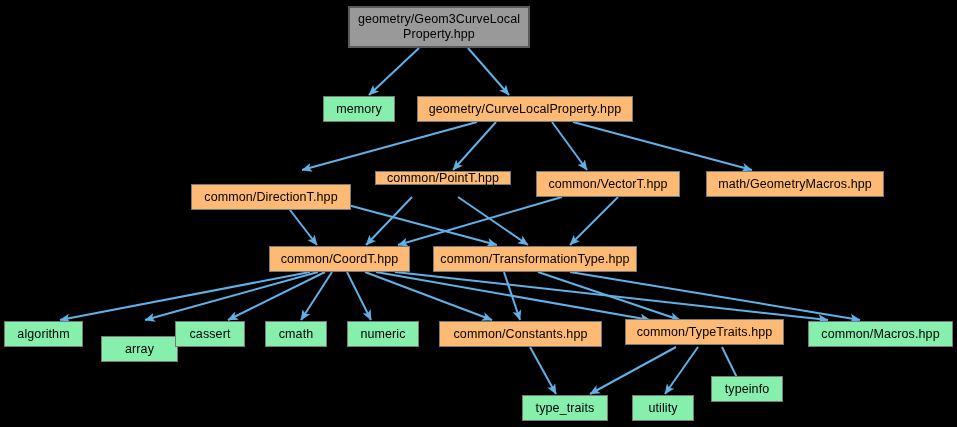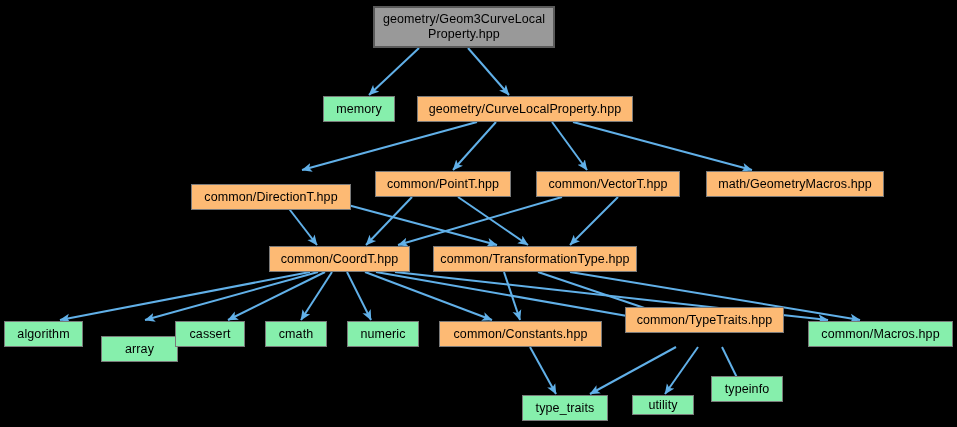--- a/index.html
+++ b/index.html
@@ -83,35 +83,35 @@
       <line x1="395" y1="272" x2="828" y2="320" stroke="#61b0e8" stroke-width="2" marker-end="url(#arrowhead)"></line>
       <line x1="504" y1="272" x2="520" y2="320" stroke="#61b0e8" stroke-width="2" marker-end="url(#arrowhead)"></line>
       <line x1="538" y1="272" x2="680" y2="320" stroke="#61b0e8" stroke-width="2" marker-end="url(#arrowhead)"></line>
       <line x1="570" y1="272" x2="860" y2="320" stroke="#61b0e8" stroke-width="2" marker-end="url(#arrowhead)"></line>
       <line x1="530" y1="347" x2="556" y2="394" stroke="#61b0e8" stroke-width="2" marker-end="url(#arrowhead)"></line>
       <line x1="676" y1="347" x2="590" y2="394" stroke="#61b0e8" stroke-width="2" marker-end="url(#arrowhead)"></line>
       <line x1="698" y1="347" x2="665" y2="394" stroke="#61b0e8" stroke-width="2" marker-end="url(#arrowhead)"></line>
       <line x1="722" y1="347" x2="745" y2="394" stroke="#61b0e8" stroke-width="2" marker-end="url(#arrowhead)"></line>
     </svg>
   <div id="node-layer">
-      <div class="graph-node node-root" style="left: 348px; top: 6px; width: 182px; height: 42px; margin-left: 25px;">geometry/Geom3CurveLocal
+      <div class="graph-node node-root" style="left: 348px; top: 6px; width: 182px; height: 42px;">geometry/Geom3CurveLocal
 Property.hpp</div>
       <div class="graph-node node-system" style="left: 323px; top: 96px; width: 72px; height: 26px;">memory</div>
       <div class="graph-node node-local" style="left: 417px; top: 96px; width: 216px; height: 26px;">geometry/CurveLocalProperty.hpp</div>
       <div class="graph-node node-local" style="left: 191px; top: 184px; width: 160px; height: 26px;">common/DirectionT.hpp</div>
-      <div class="graph-node node-local" style="left: 375px; top: 171px; width: 136px; height: 26px;">common/PointT.hpp</div>
+      <div class="graph-node node-local" style="left: 375px; top: 171px; width: 136px; height: 14px;">common/PointT.hpp</div>
       <div class="graph-node node-local" style="left: 536px; top: 171px; width: 144px; height: 26px;">common/VectorT.hpp</div>
       <div class="graph-node node-local" style="left: 706px; top: 171px; width: 178px; height: 26px;">math/GeometryMacros.hpp</div>
       <div class="graph-node node-local" style="left: 269px; top: 246px; width: 141px; height: 26px;">common/CoordT.hpp</div>
       <div class="graph-node node-local" style="left: 433px; top: 246px; width: 204px; height: 26px;">common/TransformationType.hpp</div>
       <div class="graph-node node-system" style="left: 4px; top: 321px; width: 79px; height: 26px;">algorithm</div>
       <div class="graph-node node-system" style="left: 101px; top: 336px; width: 77px; height: 26px;">array</div>
       <div class="graph-node node-system" style="left: 175px; top: 321px; width: 70px; height: 26px;">cassert</div>
       <div class="graph-node node-system" style="left: 265px; top: 321px; width: 62px; height: 26px;">cmath</div>
       <div class="graph-node node-system" style="left: 347px; top: 321px; width: 72px; height: 26px;">numeric</div>
       <div class="graph-node node-local" style="left: 439px; top: 321px; width: 163px; height: 26px;">common/Constants.hpp</div>
-      <div class="graph-node node-local" style="left: 625px; top: 307px; width: 159px; height: 26px;">common/TypeTraits.hpp</div>
+      <div class="graph-node node-local" style="left: 625px; top: 319px; width: 159px; height: 26px;">common/TypeTraits.hpp</div>
       <div class="graph-node node-system" style="left: 808px; top: 321px; width: 145px; height: 26px;">common/Macros.hpp</div>
       <div class="graph-node node-system" style="left: 522px; top: 395px; width: 86px; height: 26px;">type_traits</div>
-      <div class="graph-node node-system" style="left: 632px; top: 395px; width: 62px; height: 20px;">utility</div>
+      <div class="graph-node node-system" style="left: 632px; top: 395px; width: 62px; height: 26px;">utility</div>
       <div class="graph-node node-system" style="left: 711px; top: 376px; width: 72px; height: 26px;">typeinfo</div>
     </div>
 </div>
 
 </body></html>

